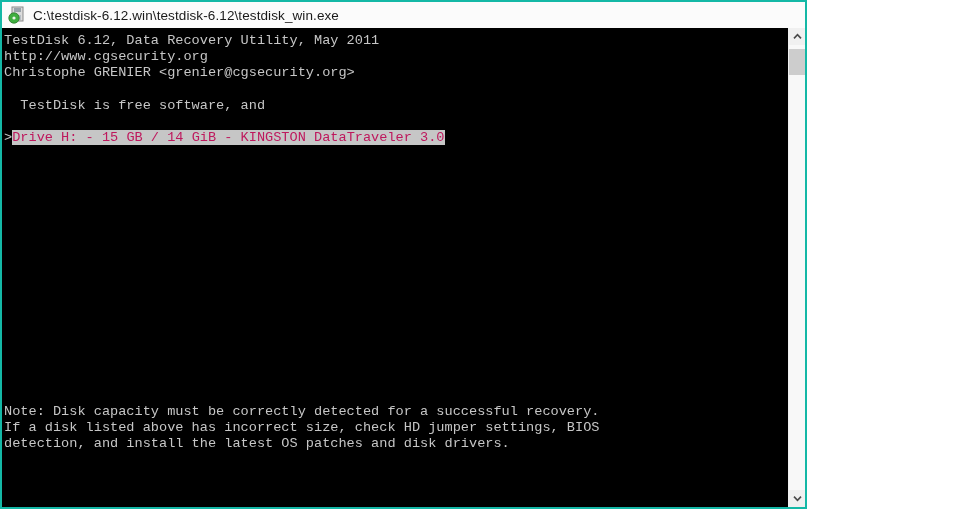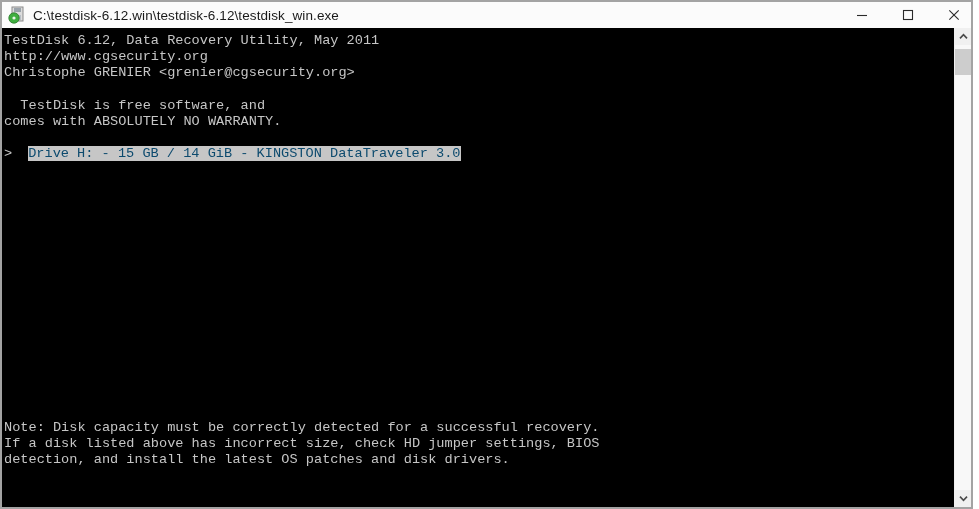--- a/index.html
+++ b/index.html
@@ -9,24 +9,24 @@
   }
   body {
     width: 979px;
     height: 509px;
     overflow: hidden;
     font-family: "Liberation Sans", sans-serif;
   }
 
   #window {
     position: relative;
-    width: 973px;
+    width: 807px;
     height: 509px;
     box-sizing: border-box;
-    border: 2px solid #a3a3a3;
+    border: 2px solid #14b8a6;
     border-top-width: 2px;
     background: #000000;
     overflow: hidden;
   }
 
   
   #titlebar {
     position: absolute;
     left: 0;
     top: 0;
@@ -83,22 +83,21 @@
     font-size: 13.6px;
     line-height: 16.2px;
     color: #c6c6c6;
     white-space: pre;
     height: 16.2px;
     letter-spacing: 0px;
   }
   .line.blank { color: transparent; }
   .inv {
     background: #c6c6c6;
-    color: #0c4a6e;
-    margin-left: 16px;
+    color: #be185d;
   }
 
   
   .gap-block { width: 1px; }
 
   
   #scrollbar {
     position: absolute;
     right: 0;
     top: 26px;
@@ -172,21 +171,20 @@
   <div id="console">
     <div id="console-inner">
 
       <div class="line">TestDisk 6.12, Data Recovery Utility, May 2011</div>
       <div class="line">http://www.cgsecurity.org</div>
       <div class="line">Christophe GRENIER &lt;grenier@cgsecurity.org&gt;</div>
 
       <div class="line blank">&nbsp;</div>
 
       <div class="line">  TestDisk is free software, and</div>
-      <div class="line">comes with ABSOLUTELY NO WARRANTY.</div>
 
       <div class="line blank">&nbsp;</div>
 
 
       <div class="line"><span>&gt;</span><span class="inv">Drive H: - 15 GB / 14 GiB - KINGSTON DataTraveler 3.0</span></div>
 
       <div class="gap-block" style="height:241px"></div>
 
 
       <div class="line blank">&nbsp;</div>

